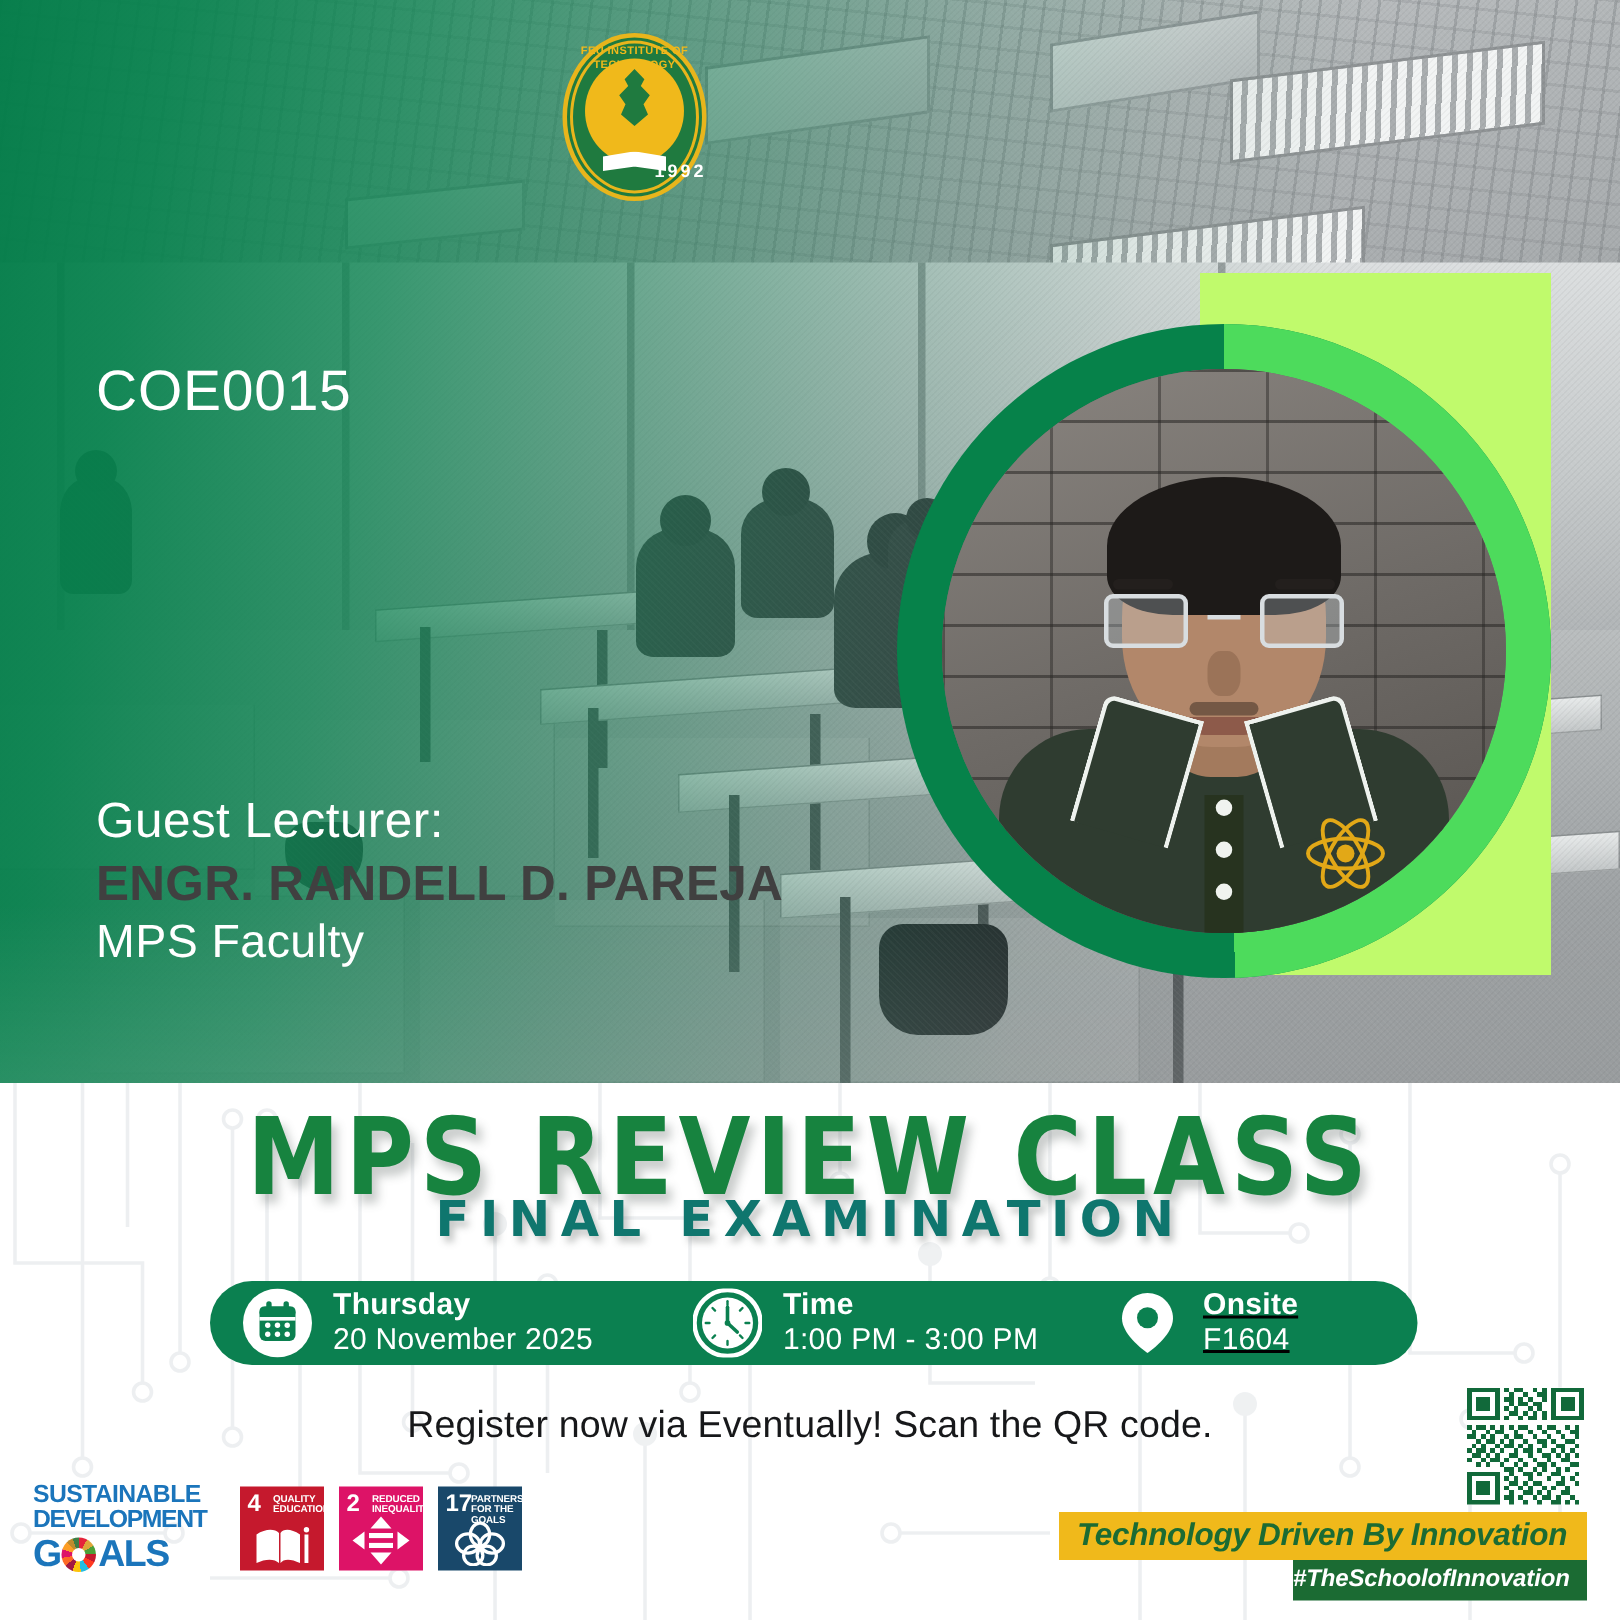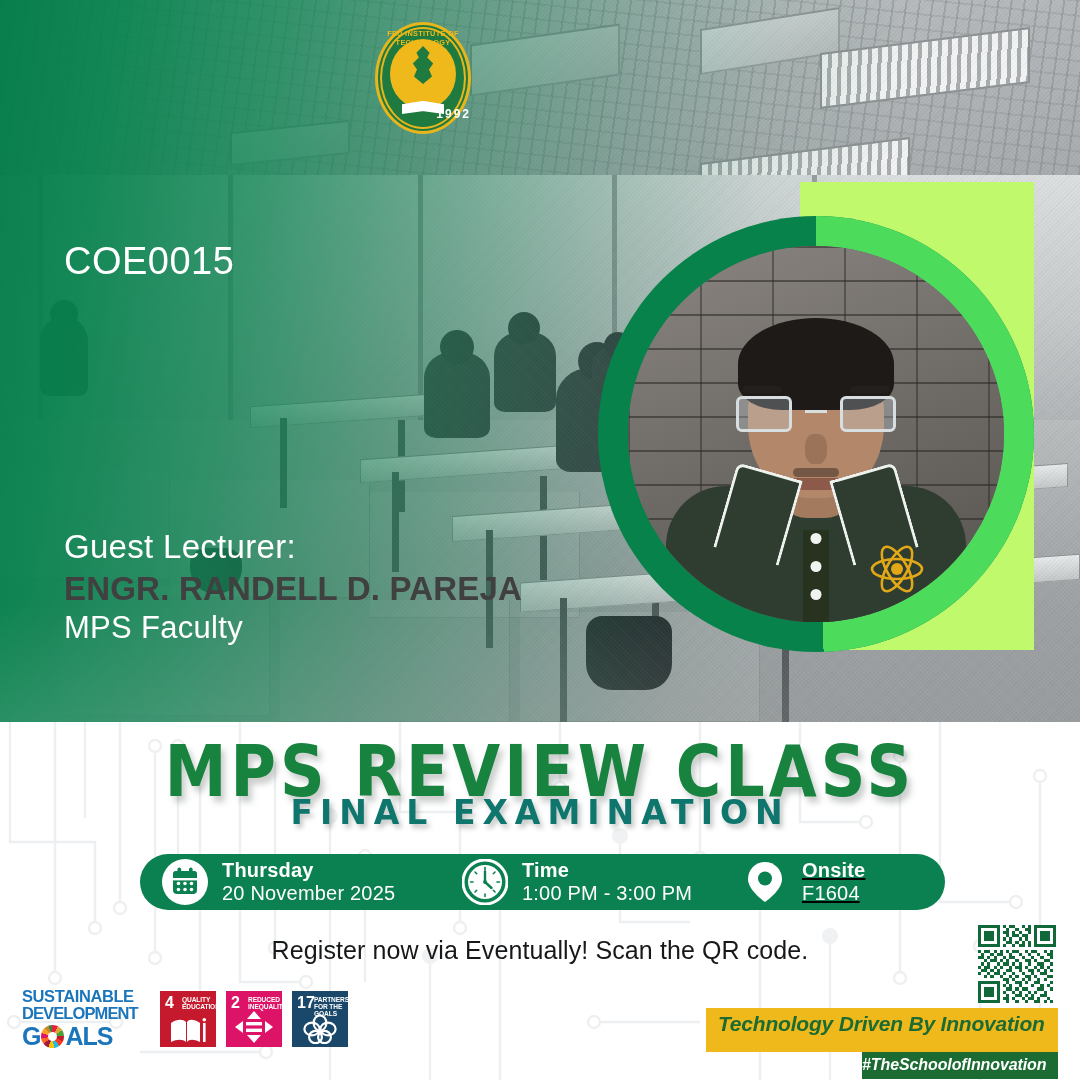--- a/index.html
+++ b/index.html
@@ -285,21 +285,21 @@
   .goal .nm { position:absolute; left:22px; top:5px; font-size:6.6px; font-weight:bold; line-height:1.08; letter-spacing:-.1px; }
   .goal.g4 { background:#c5192d; }
   .goal.g10 { background:#dd1367; }
   .goal.g17 { background:#19486a; }
   .goal .art { position:absolute; left:0; right:0; bottom:3px; display:flex; justify-content:center; }
 
   
   .tagline { position:absolute; left:706px; top:1008px; width:352px; }
   .tag-gold {
     background:#f0b91b; color:#1b6b33; font-weight:bold; font-style:italic;
-    font-size:21px; padding:4px 10px 16px 12px; letter-spacing:-.2px; white-space:nowrap;
+    font-size:21px; padding:4px 10px 4px 12px; letter-spacing:-.2px; white-space:nowrap;
   }
   .tag-green {
     background:#1b6b33; color:#ffffff; font-weight:bold; font-style:italic;
     font-size:16px; padding:4px 12px 5px 0; text-align:right; letter-spacing:-.1px;
     margin-left:156px;
   }
 </style>
 </head>
 <body>
 

